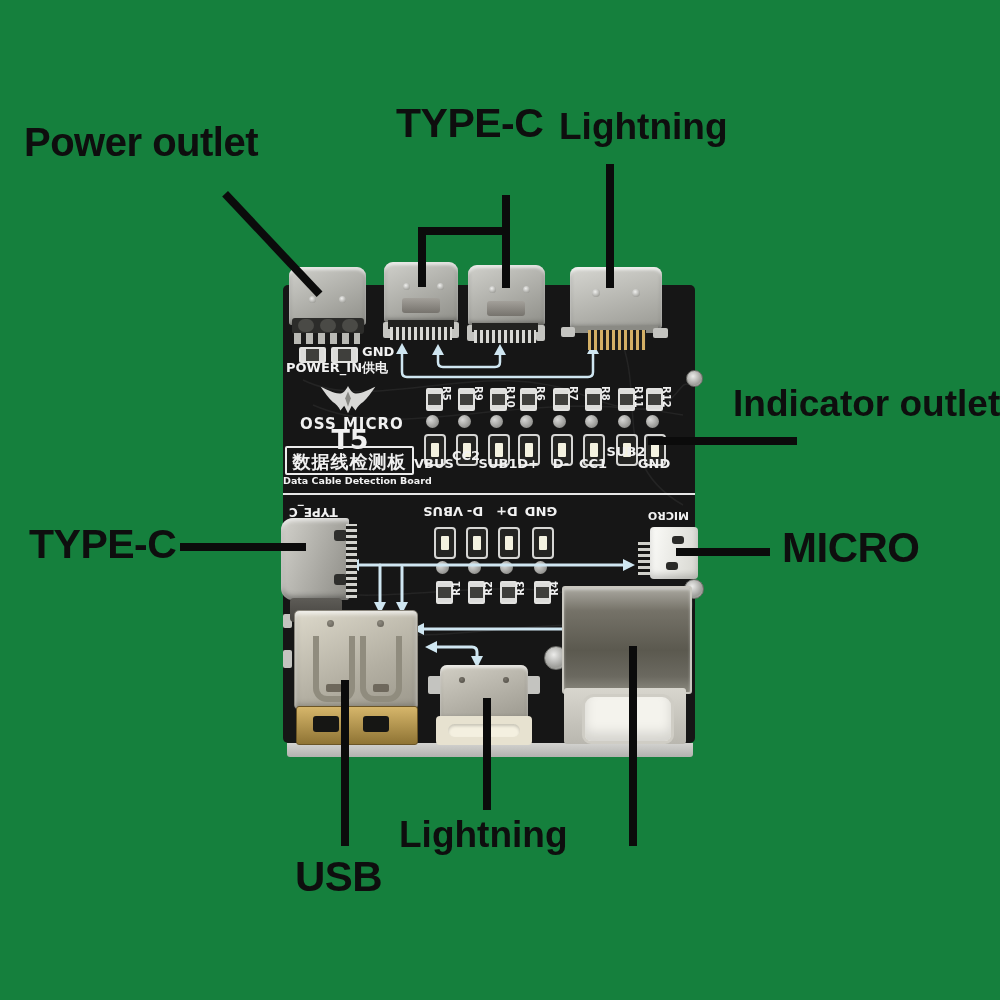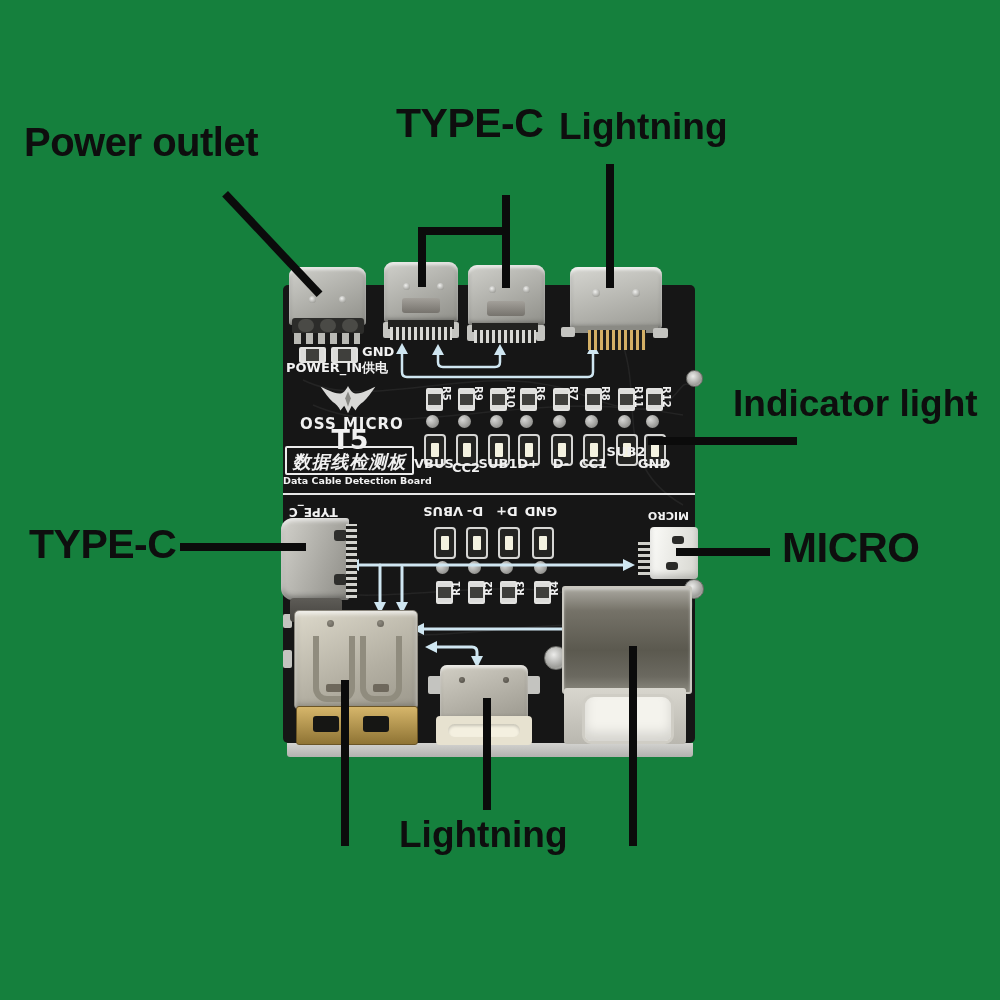--- a/index.html
+++ b/index.html
@@ -43,23 +43,24 @@
   svg.overlay{position:absolute;z-index:2;}
 </style>
 </head>
 <body>
 
 <div id="stage">
 
   <div class="lbl" style="left:24px;top:120px;font-size:40px">Power outlet</div>
   <div class="lbl" style="left:396px;top:100px;font-size:41px">TYPE-C</div>
   <div class="lbl" style="left:559px;top:106px;font-size:37px;letter-spacing:0">Lightning</div>
-  <div class="lbl" style="left:733px;top:383px;font-size:37px;letter-spacing:0">Indicator light</div>
+  <div class="lbl" style="left:733px;top:383px;font-size:37px;letter-spacing:0">Indicator outlet</div>
   <div class="lbl" style="left:29px;top:521px;font-size:41px">TYPE-C</div>
   <div class="lbl" style="left:782px;top:524px;font-size:42px">MICRO</div>
+  <div class="lbl" style="left:295px;top:853px;font-size:42px">USB</div>
   <div class="lbl" style="left:399px;top:814px;font-size:37px;letter-spacing:0">Lightning</div>
 
   <div class="lead" style="left:228px;top:191px;width:138px;height:8px;transform:rotate(46.8deg);transform-origin:0 0;"></div>
   <div class="lead" style="left:502px;top:195px;width:8px;height:93px"></div>
   <div class="lead" style="left:418px;top:227px;width:92px;height:8px"></div>
   <div class="lead" style="left:418px;top:227px;width:8px;height:60px"></div>
   <div class="lead" style="left:606px;top:164px;width:8px;height:124px"></div>
   <div class="lead" style="left:648px;top:437px;width:149px;height:8px"></div>
   <div class="lead" style="left:180px;top:543px;width:126px;height:8px"></div>
   <div class="lead" style="left:676px;top:548px;width:94px;height:8px"></div>
@@ -121,21 +122,21 @@
   <div class="res-h" style="left:331px;top:347px;"></div>
   <div class="sk" style="left:362px;top:344px;font-size:13px;">GND</div>
   <div class="sk" style="left:286px;top:359px;font-size:13px;">POWER_IN供电</div>
 
   <svg class="overlay" style="left:318px;top:384px" width="60" height="34" viewBox="0 0 60 36">
     <path d="M30 2 C27 8 24 10 21 10 C14 10 8 6 1 3 C6 10 9 15 14 19 C17 21 20 24 22 28 L26 23 L30 31 L34 23 L38 28 C40 24 43 21 46 19 C51 15 54 10 59 3 C52 6 46 10 39 10 C36 10 33 8 30 2 Z" fill="#d9d9d7"></path>
     <path d="M30 8 L27 15 L30 24 L33 15 Z" fill="#8a8a86"></path>
   </svg>
   <div class="sk ctr" style="left:300px;top:415px;width:100px;font-size:15px;letter-spacing:1px;">OSS MICRO</div>
   <div class="sk ctr" style="left:300px;top:424px;width:100px;font-size:27px;">T5</div>
-  <div class="abs" style="left:285px;top:446px;width:125px;height:25px;border:2.5px solid #ececec;border-radius:2px;z-index:2;font-style:italic;">
+  <div class="abs" style="left:285px;top:446px;width:125px;height:25px;border:2.5px solid #ececec;border-radius:2px;z-index:2;">
     <div class="sk ctr" style="left:0;top:2px;width:125px;font-size:18px;letter-spacing:1px;">数据线检测板</div>
   </div>
   <div class="sk ctr" style="left:283px;top:475px;width:134px;font-size:9.5px;">Data Cable Detection Board</div>
 
   <svg class="overlay" style="left:395px;top:343px" width="210" height="42" viewBox="0 0 210 42">
     <g fill="none" stroke="#cfe6f1" stroke-width="2.5" stroke-linejoin="round">
       <path d="M7 8 L7 29 Q7 34 12 34 L193 34 Q198 34 198 29 L198 8"></path>
       <path d="M43 9 L43 19 Q43 24 48 24 L100 24 Q105 24 105 19 L105 9"></path>
     </g>
     <g fill="#cfe6f1">
@@ -175,21 +176,21 @@
   <div class="led" style="left:424px;top:434px"></div>
   <div class="led" style="left:456px;top:434px"></div>
   <div class="led" style="left:488px;top:434px"></div>
   <div class="led" style="left:518px;top:434px"></div>
   <div class="led" style="left:551px;top:434px"></div>
   <div class="led" style="left:583px;top:434px"></div>
   <div class="led" style="left:616px;top:434px"></div>
   <div class="led" style="left:644px;top:434px"></div>
 
   <div class="sk padlbl" style="left:411px;top:456px">VBUS</div>
-  <div class="sk padlbl" style="left:443px;top:460px">CC2</div>
+  <div class="sk padlbl" style="left:443px;top:448px">CC2</div>
   <div class="sk padlbl" style="left:475px;top:456px">SUB1</div>
   <div class="sk padlbl" style="left:505px;top:456px">D+</div>
   <div class="sk padlbl" style="left:538px;top:456px">D-</div>
   <div class="sk padlbl" style="left:570px;top:456px">CC1</div>
   <div class="sk padlbl" style="left:603px;top:444px">SUB2</div>
   <div class="sk padlbl" style="left:631px;top:456px">GND</div>
 
   <div class="sk flip" style="left:289px;top:505px;font-size:12px;">TYPE_C</div>
   <div class="sk flip" style="left:648px;top:509px;font-size:11px;">MICRO</div>
 

